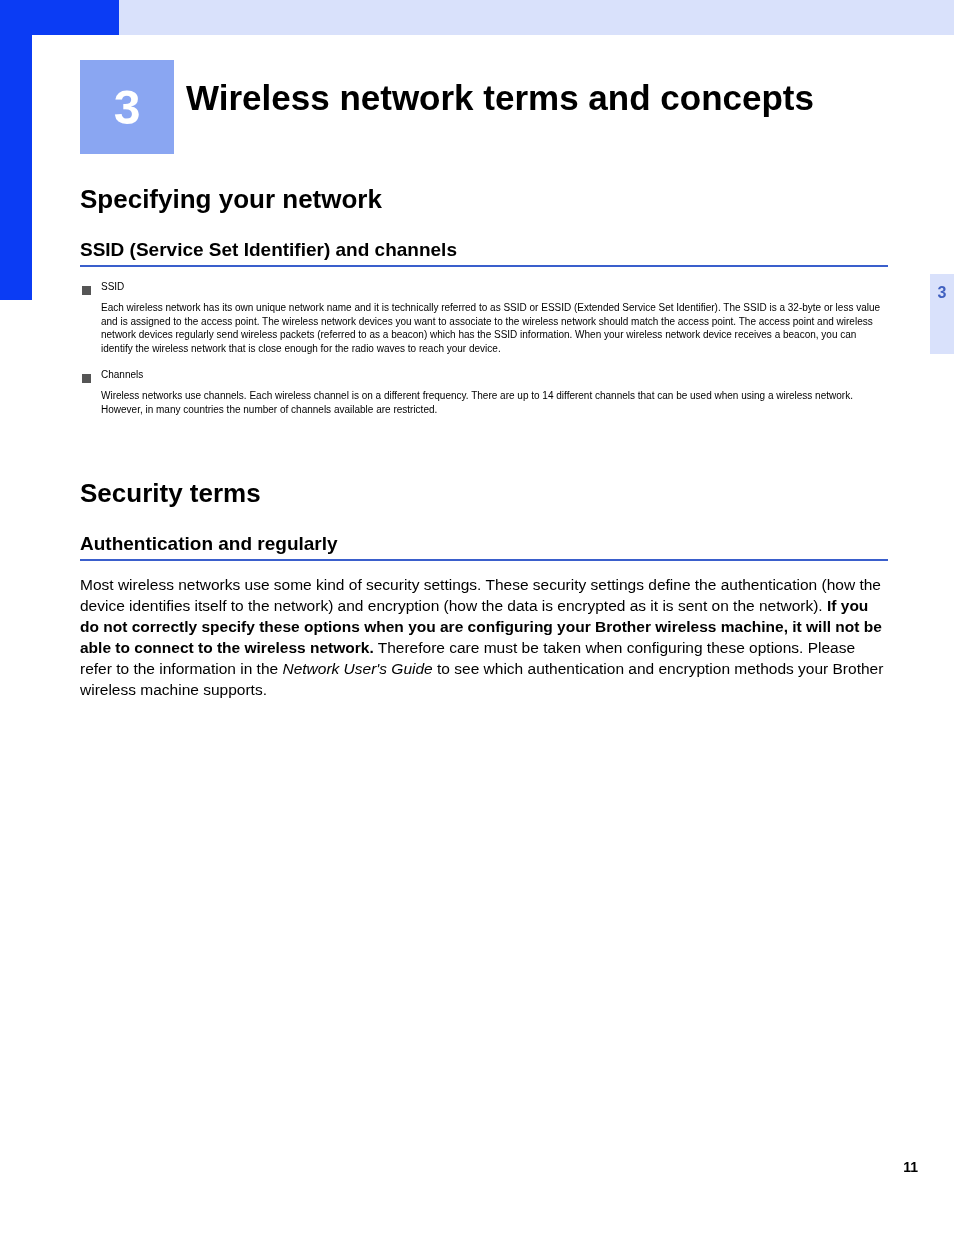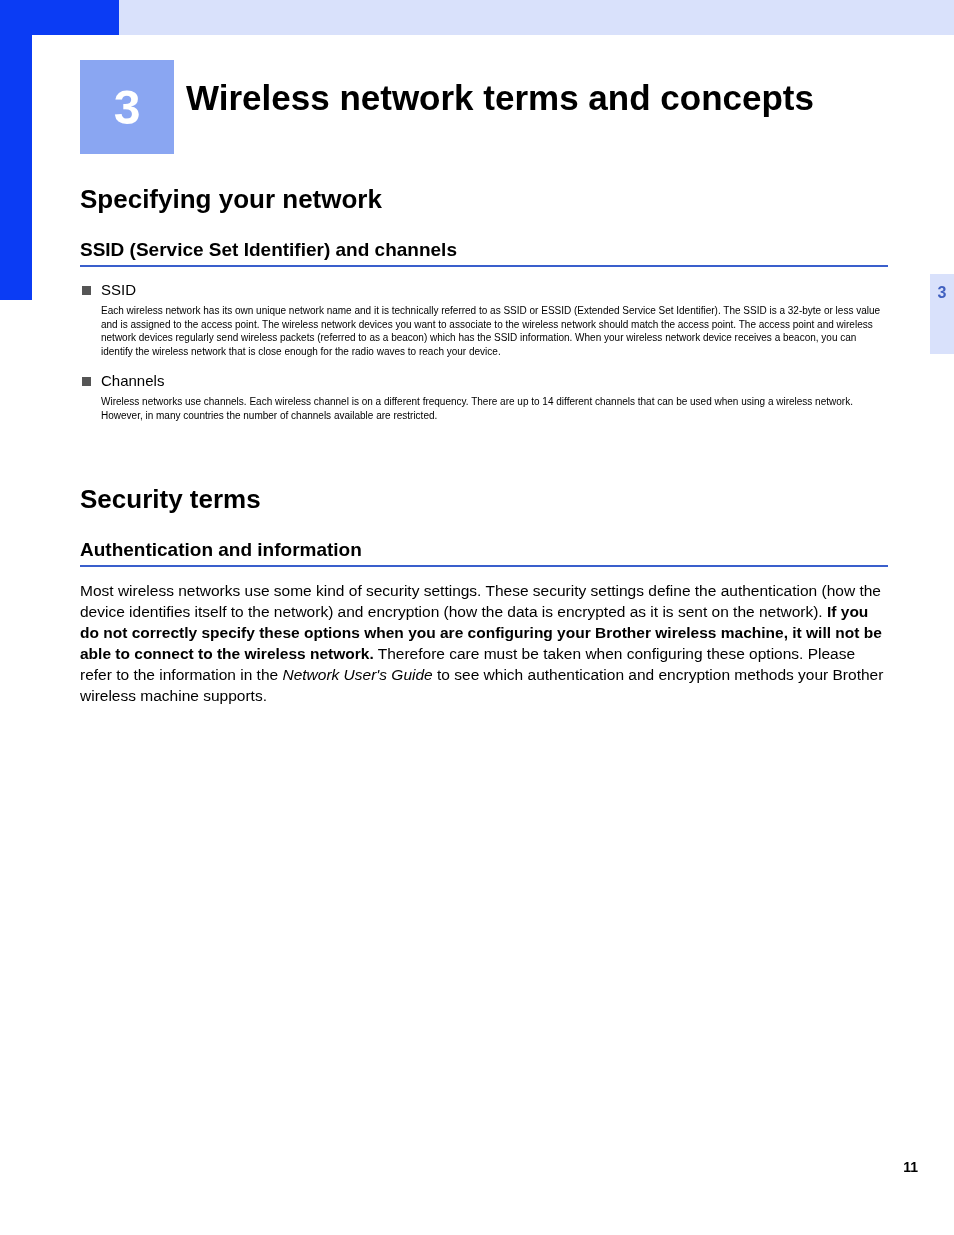--- a/index.html
+++ b/index.html
@@ -28,21 +28,21 @@
   .content { position: absolute; top: 164px; left: 80px; width: 808px; }
 
   h2.section { font-size: 26px; font-weight: bold; margin-top: 20px; margin-bottom: 24px; }
   h3.subsection { font-size: 19px; font-weight: bold; margin-bottom: 4px; margin-top: 13px; }
   .rule { height: 2px; background: #3a5fcc; margin-bottom: 14px; }
 
   p.body { font-size: 15.5px; line-height: 1.35; margin-bottom: 8px; }
 
   .bullet-row { display: flex; align-items: flex-start; margin-top: 4px; margin-bottom: 6px; }
   .bullet-sq { width: 9px; height: 9px; background: #555; flex: none; margin-top: 5px; margin-left: 2px; margin-right: 10px; }
-  .bullet-label { font-size: 15px; }
+  .bullet-label { font-size: 10px; }
   .bullet-body { font-size: 10px; line-height: 1.35; margin-left: 21px; margin-bottom: 14px; }
 
   .spacer-lg { height: 28px; }
 
   .bold { font-weight: bold; }
   .ital { font-style: italic; }
 
   
   .page-num { position: absolute; bottom: 60px; right: 36px; font-size: 14px; font-weight: bold; }
 </style>
@@ -82,21 +82,21 @@
     <div class="bullet-row">
       <div class="bullet-sq"></div>
       <span class="bullet-label">Channels</span>
     </div>
     <p class="bullet-body">Wireless networks use channels. Each wireless channel is on a different frequency. There are up to 14 different channels that can be used when using a wireless network. However, in many countries the number of channels available are restricted.</p>
 
     <div class="spacer-lg"></div>
 
     <h2 class="section">Security terms</h2>
 
-    <h3 class="subsection">Authentication and information</h3>
+    <h3 class="subsection">Authentication and regularly</h3>
     <div class="rule"></div>
 
     <p class="body">
       <span>Most wireless networks use some kind of security settings. These security settings define the authentication (how the device identifies itself to the network) and encryption (how the data is encrypted as it is sent on the network). </span><span class="bold">If you do not correctly specify these options when you are configuring your Brother wireless machine, it will not be able to connect to the wireless network.</span><span> Therefore care must be taken when configuring these options. Please refer to the information in the </span><span class="ital">Network User's Guide</span><span> to see which authentication and encryption methods your Brother wireless machine supports.</span>
     </p>
 
   </div>
 
   <div class="page-num">11</div>
 

